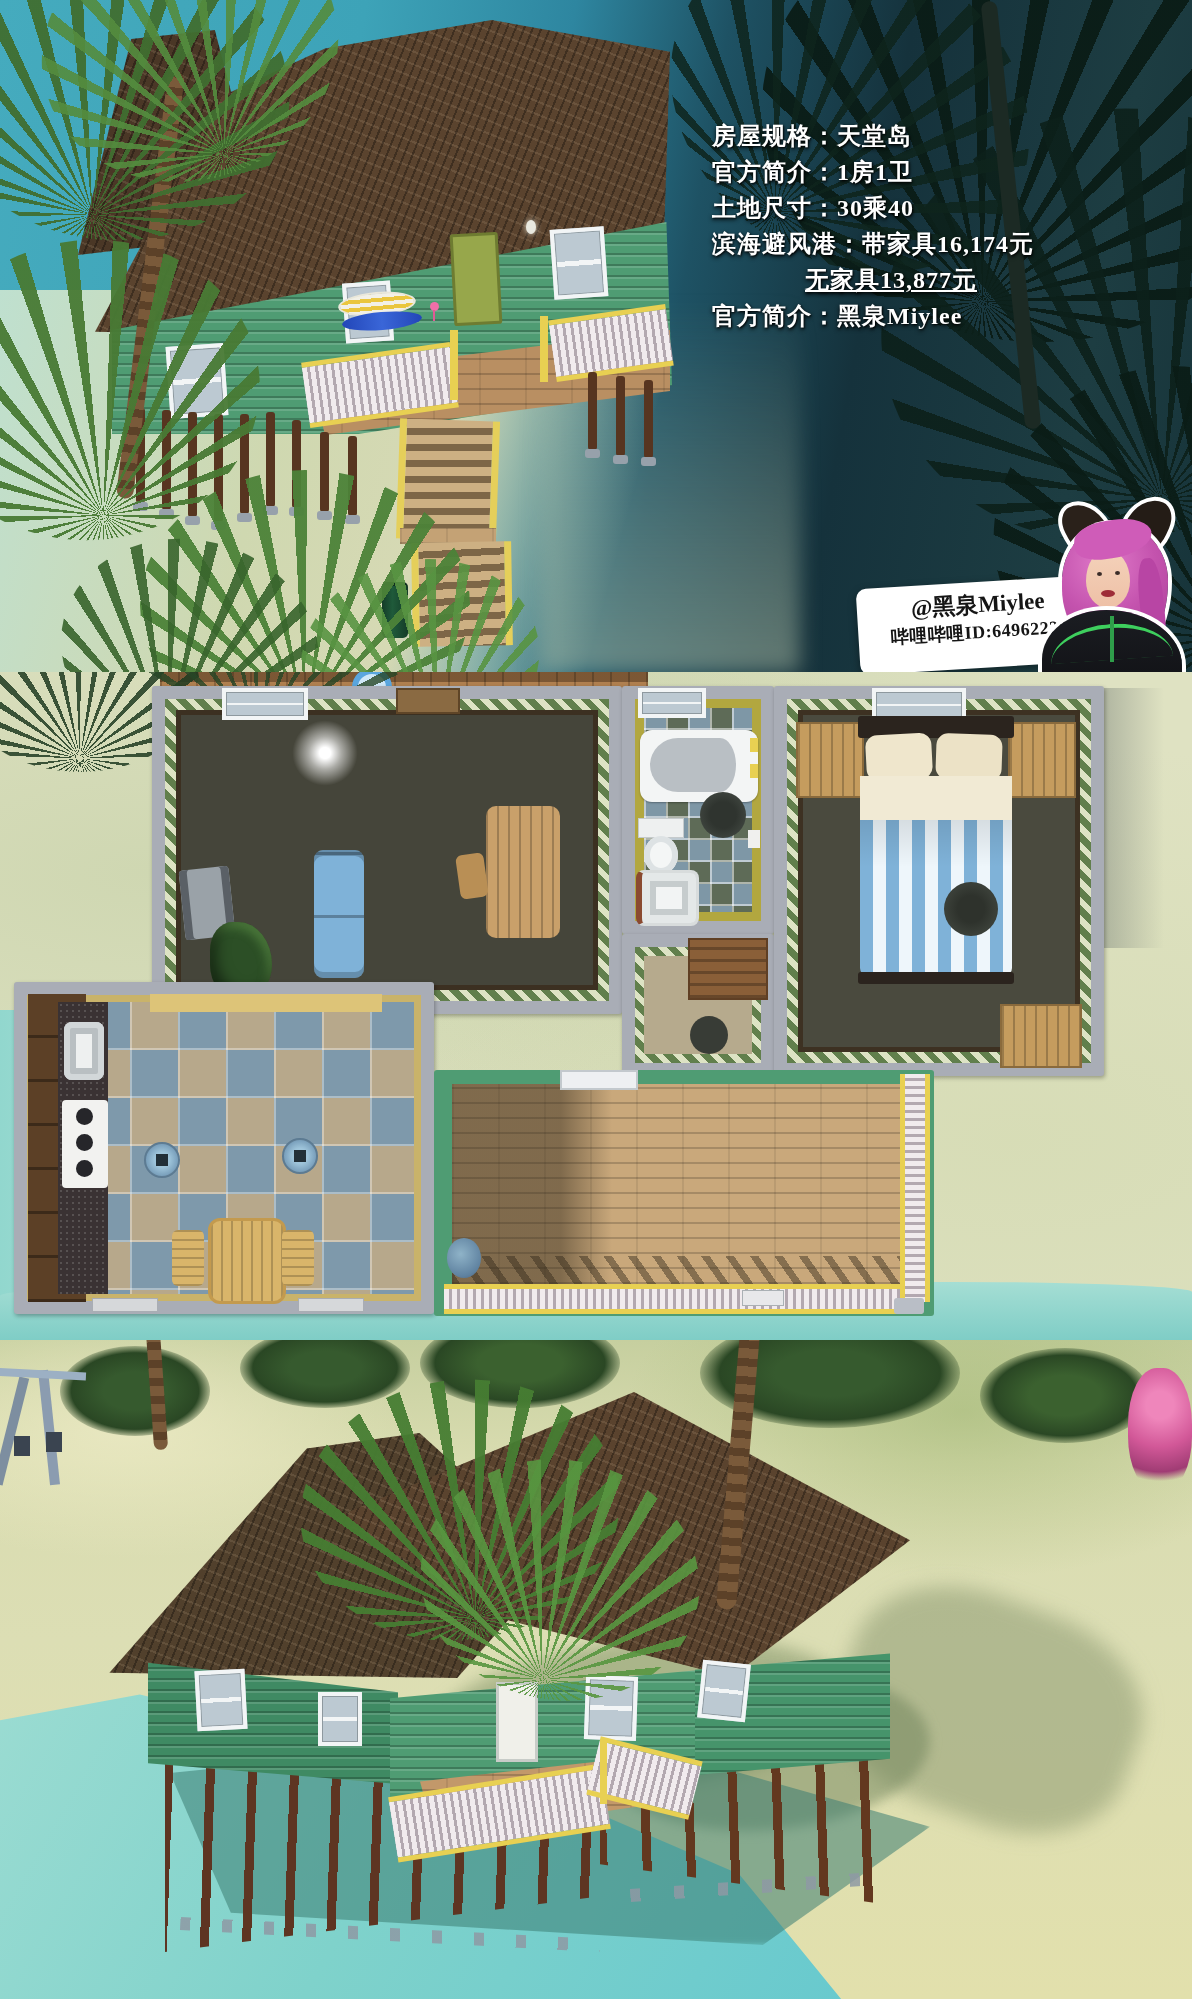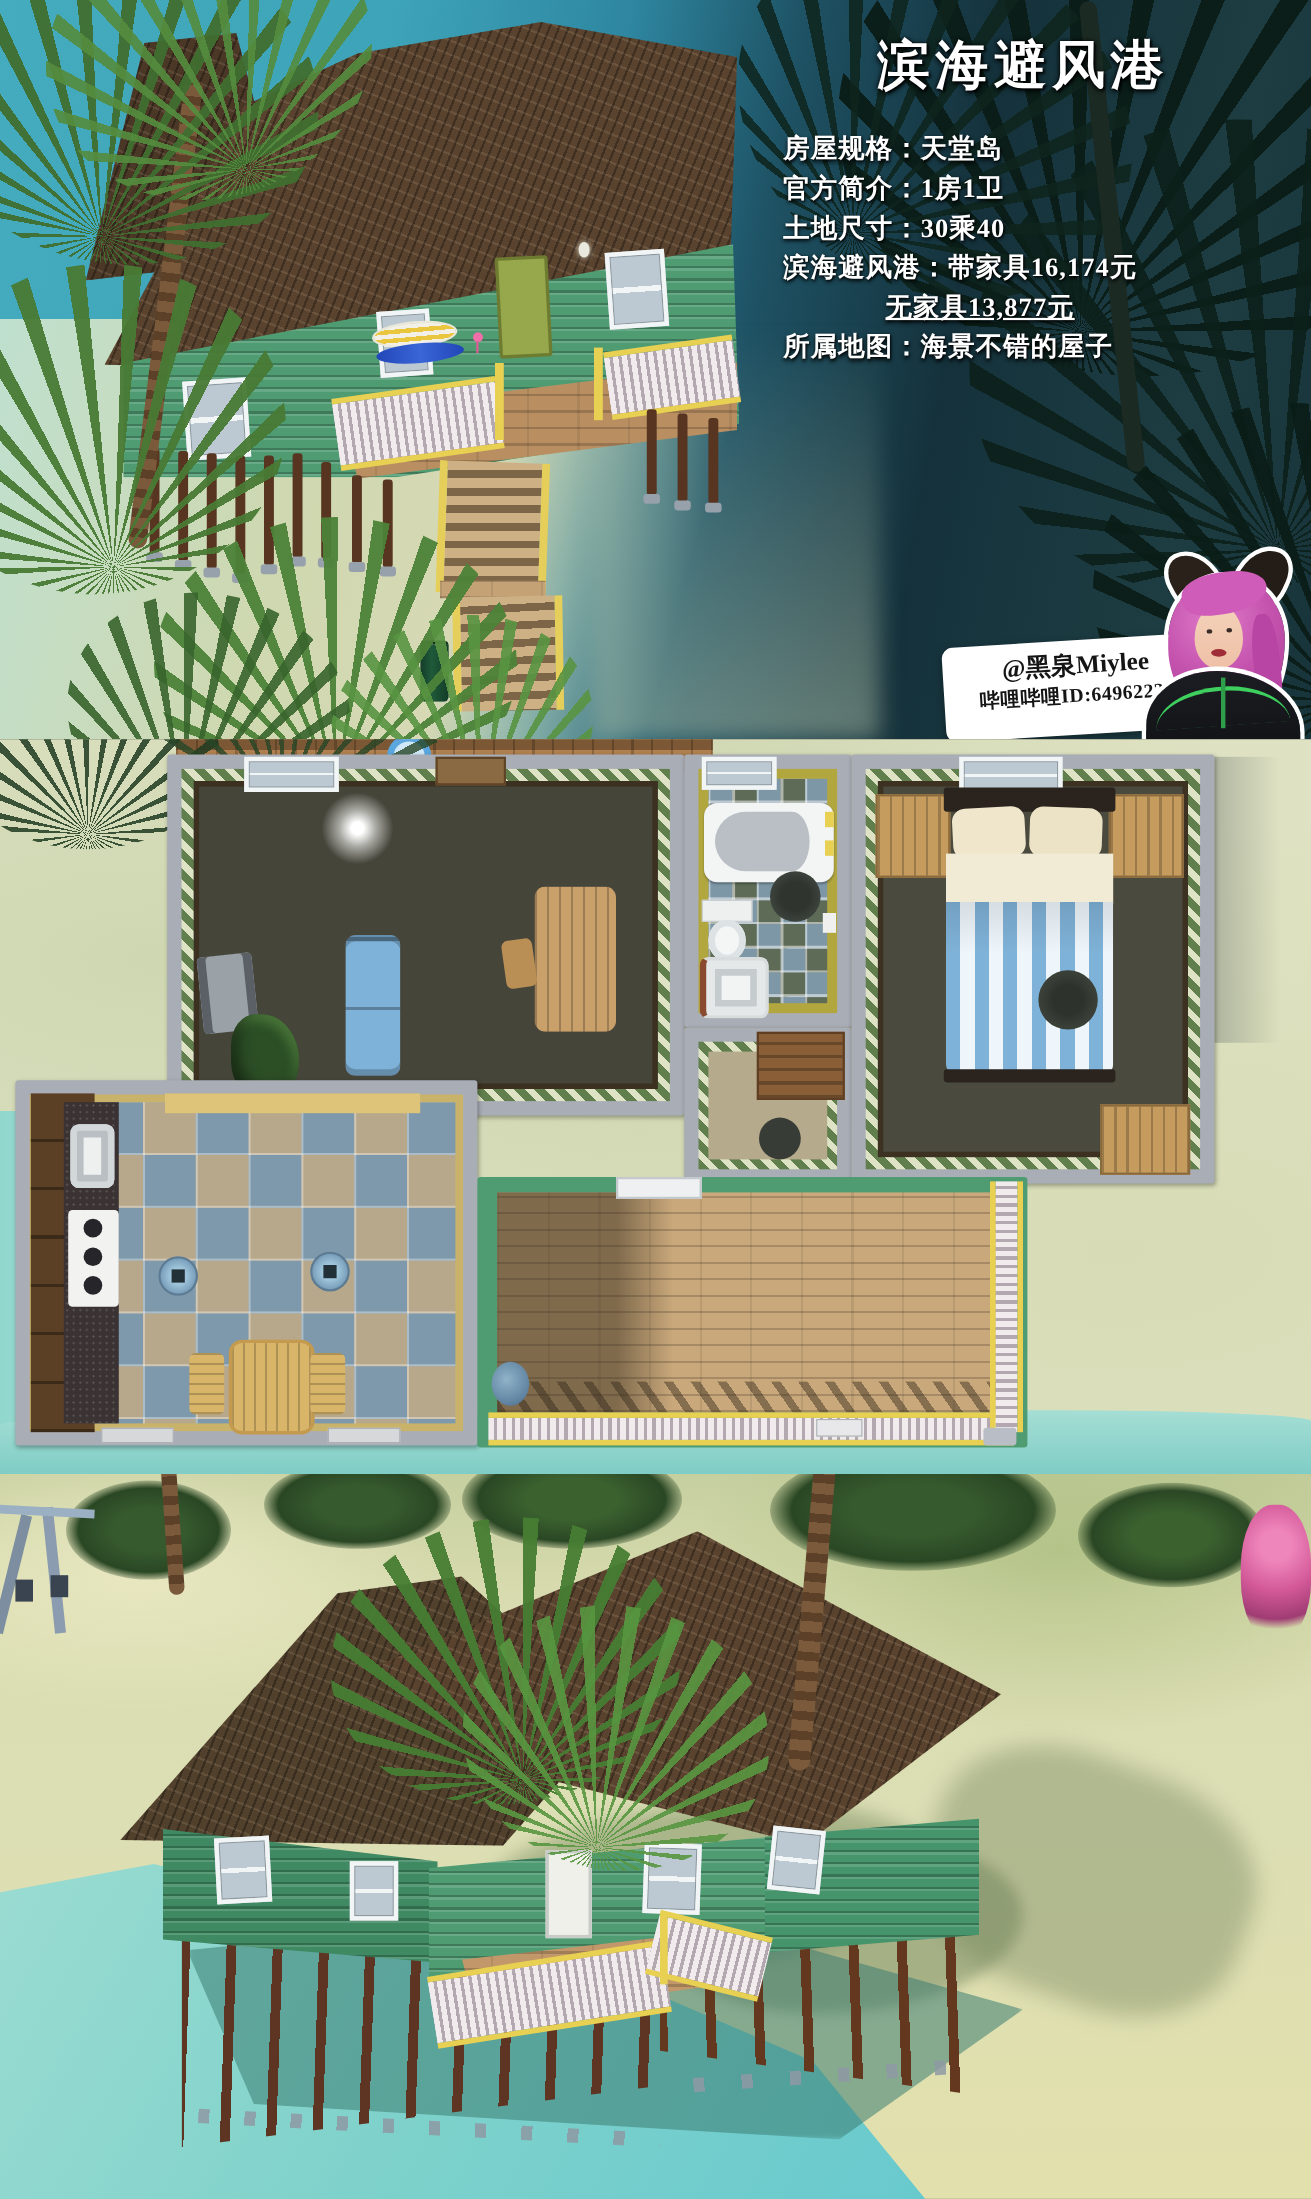--- a/index.html
+++ b/index.html
@@ -123,28 +123,27 @@
          background:linear-gradient(90deg,#143c28,#1f5a3a 40%,#143c28);border-top:4px solid #0f2f1f;"></div>
 
     <div class="abs trunk" style="left:142px;top:70px;width:17px;height:430px;transform:rotate(7deg);"></div>
     <div class="abs fan" style="left:-70px;top:-60px;width:360px;height:300px;--c:rgba(64,110,48,.95);transform:rotate(8deg);"></div>
     <div class="abs fan" style="left:40px;top:-80px;width:300px;height:260px;--c:rgba(84,140,62,.9);transform:rotate(-18deg);"></div>
     <div class="abs fan" style="left:-80px;top:240px;width:340px;height:300px;--c:rgba(72,122,52,.95);transform:rotate(-6deg);"></div>
     <div class="abs fan" style="left:140px;top:470px;width:330px;height:270px;--c:rgba(76,130,56,.95);"></div>
     <div class="abs fan" style="left:60px;top:540px;width:260px;height:220px;--c:rgba(56,100,44,.9);transform:rotate(14deg);"></div>
     <div class="abs fan" style="left:300px;top:560px;width:240px;height:200px;--c:rgba(88,148,66,.9);transform:rotate(-12deg);"></div>
 
-    <div class="abs title" style="left:700px;top:34px;width:460px;">滨海避风港</div>
     <div class="abs infolines" style="left:712px;top:118px;">
       <div class="infoline">房屋规格：天堂岛</div>
       <div class="infoline">官方简介：1房1卫</div>
       <div class="infoline">土地尺寸：30乘40</div>
       <div class="infoline">滨海避风港：带家具16,174元</div>
       <div class="infoline">无家具13,877元</div>
-      <div class="infoline">所属地图：海景不错的屋子</div>
+      <div class="infoline">官方简介：黑泉Miylee</div>
     </div>
 
     <div class="abs banner" style="left:858px;top:582px;width:242px;height:78px;padding-top:8px;">
       <div class="bh">@黑泉Miylee</div>
       <div class="bid">哔哩哔哩ID:64962225</div>
     </div>
     <div class="abs" style="left:1022px;top:498px;width:170px;height:182px;">
       <div class="abs" style="left:44px;top:4px;width:40px;height:54px;background:#2a211a;
            border-radius:60% 100% 20% 80%;transform:rotate(-28deg);box-shadow:0 0 0 4px #fff;"></div>
       <div class="abs" style="left:104px;top:0px;width:42px;height:56px;background:#241c16;

